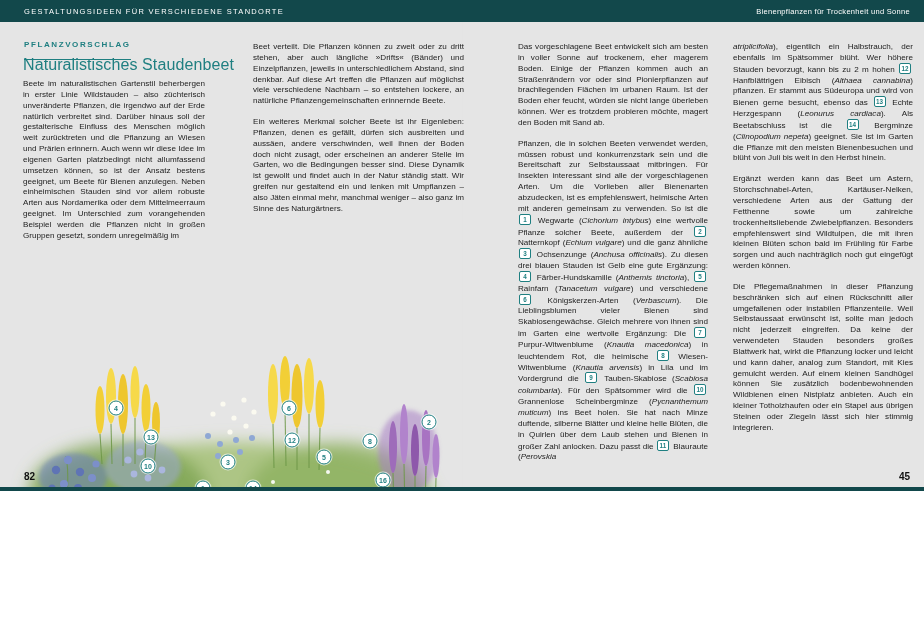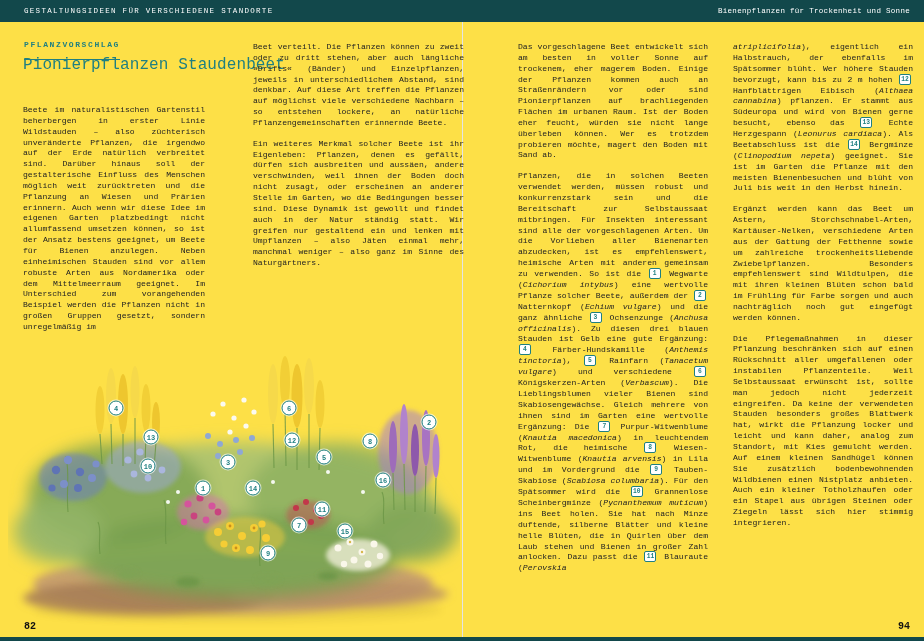--- a/index.html
+++ b/index.html
@@ -1,22 +1,22 @@
 <!DOCTYPE html>
 <html lang="de" style="--accent: #1f7f81; --header-bg: #12484b;"><head>
 <meta charset="utf-8">
 <style>
   :root{
     --accent:#1f7f81;
     --header-bg:#12484b;
   }
   html,body{margin:0;padding:0;background:#ffffff;}
   .spread{
-    position:relative;width:924px;height:641px;background:#fde047;
-    font-family:Liberation Mono, monospace;overflow:hidden;color:#222;
+    position:relative;width:924px;height:491px;background:#e5e5e5;
+    font-family:Liberation Sans, sans-serif;overflow:hidden;color:#222;
   }
   .topbar{
     position:absolute;top:0;left:0;right:0;height:22px;background:var(--header-bg);
     color:#fff;display:flex;justify-content:space-between;align-items:center;
     padding:0 14px 0 24px;box-sizing:border-box;
   }
   .tb-left{font-size:7.5px;letter-spacing:1.3px;font-weight:400;}
   .tb-right{font-size:7.5px;letter-spacing:.3px;font-weight:400;}
   .bottombar{position:absolute;bottom:0;left:0;right:0;height:4px;background:var(--header-bg);}
   .spine{position:absolute;left:462px;top:22px;bottom:4px;width:1px;
@@ -32,21 +32,21 @@
   .title{
     position:absolute;left:23px;top:56px;margin:0;color:var(--accent);
     font-size:16px;font-weight:500;letter-spacing:.1px;
   }
   .col{
     position:absolute;font-size:8.1px;line-height:1.34;color:#222;
     text-align:justify;hyphens:auto;-webkit-hyphens:auto;
   }
   .col p{margin:0 0 10px 0;}
   .col p:last-child{margin-bottom:0;}
-  #l-col1{left:23px;top:105px;width:182px;}
+  #l-col1{left:23px;top:79px;width:182px;}
   #l-col2{left:233px;top:42px;width:211px;margin-left:20px;}
   #r-col1{left:518px;top:42px;width:190px;}
   #r-col2{left:733px;top:42px;width:180px;}
   .it{font-style:italic;}
   .badge{
     display:inline-block;min-width:8px;height:9px;line-height:9px;
     border:1px solid var(--accent);color:var(--accent);background:#fff;
     font-size:6.3px;font-weight:bold;text-align:center;border-radius:2px;
     padding:0 1px;position:relative;top:-1px;margin:0 2px 0 1px;
   }
@@ -66,21 +66,21 @@
 <div class="spread">
 
   <div class="topbar">
     <span class="tb-left">GESTALTUNGSIDEEN FÜR VERSCHIEDENE STANDORTE</span>
     <span class="tb-right">Bienenpflanzen für Trockenheit und Sonne</span>
   </div>
 
   <div class="spine"></div>
 
   <div class="kicker">PFLANZVORSCHLAG</div>
-  <h1 class="title">Pionierpflanzen Staudenbeet</h1>
+  <h1 class="title">Naturalistisches Staudenbeet</h1>
 
   <div class="col" id="l-col1">
       <p>Beete im naturalistischen Gartenstil beherbergen in erster Linie Wildstauden – also züchterisch unveränderte Pflanzen, die irgendwo auf der Erde natürlich verbreitet sind. Darüber hinaus soll der gestalterische Einfluss des Menschen möglich weit zurücktreten und die Pflanzung an Wiesen und Prärien erinnern. Auch wenn wir diese Idee im eigenen Garten platzbedingt nicht allumfassend umsetzen können, so ist der Ansatz bestens geeignet, um Beete für Bienen anzulegen. Neben einheimischen Stauden sind vor allem robuste Arten aus Nordamerika oder dem Mittelmeerraum geeignet. Im Unterschied zum vorangehenden Beispiel werden die Pflanzen nicht in großen Gruppen gesetzt, sondern unregelmäßig im</p>
     </div>
   <div class="col" id="l-col2">
       <p>Beet verteilt. Die Pflanzen können zu zweit oder zu dritt stehen, aber auch längliche »Drifts« (Bänder) und Einzelpflanzen, jeweils in unterschiedlichem Abstand, sind denkbar. Auf diese Art treffen die Pflanzen auf möglichst viele verschiedene Nachbarn – so entstehen lockere, an natürliche Pflanzengemeinschaften erinnernde Beete.</p>
       <p>Ein weiteres Merkmal solcher Beete ist ihr Eigenleben: Pflanzen, denen es gefällt, dürfen sich ausbreiten und aussäen, andere verschwinden, weil ihnen der Boden doch nicht zusagt, oder erscheinen an anderer Stelle im Garten, wo die Bedingungen besser sind. Diese Dynamik ist gewollt und findet auch in der Natur ständig statt. Wir greifen nur gestaltend ein und lenken mit Umpflanzen – also Jäten einmal mehr, manchmal weniger – also ganz im Sinne des Naturgärtners.</p>
     </div>
 
   <div class="illu">
@@ -298,16 +298,16 @@
       <p>Das vorgeschlagene Beet entwickelt sich am besten in voller Sonne auf trockenem, eher magerem Boden. Einige der Pflanzen kommen auch an Straßenrändern vor oder sind Pionierpflanzen auf brachliegenden Flächen im urbanen Raum. Ist der Boden eher feucht, würden sie nicht lange überleben können. Wer es trotzdem probieren möchte, magert den Boden mit Sand ab.</p>
       <p>Pflanzen, die in solchen Beeten verwendet werden, müssen robust und konkurrenzstark sein und die Bereitschaft zur Selbstaussaat mitbringen. Für Insekten interessant sind alle der vorgeschlagenen Arten. Um die Vorlieben aller Bienenarten abzudecken, ist es empfehlenswert, heimische Arten mit anderen gemeinsam zu verwenden. So ist die <span class="badge">1</span> Wegwarte (<span class="it">Cichorium intybus</span>) eine wertvolle Pflanze solcher Beete, außerdem der <span class="badge">2</span> Natternkopf (<span class="it">Echium vulgare</span>) und die ganz ähnliche <span class="badge">3</span> Ochsenzunge (<span class="it">Anchusa officinalis</span>). Zu diesen drei blauen Stauden ist Gelb eine gute Ergänzung: <span class="badge">4</span> Färber-Hundskamille (<span class="it">Anthemis tinctoria</span>), <span class="badge">5</span> Rainfarn (<span class="it">Tanacetum vulgare</span>) und verschiedene <span class="badge">6</span> Königskerzen-Arten (<span class="it">Verbascum</span>). Die Lieblingsblumen vieler Bienen sind Skabiosengewächse. Gleich mehrere von ihnen sind im Garten eine wertvolle Ergänzung: Die <span class="badge">7</span> Purpur-Witwenblume (<span class="it">Knautia macedonica</span>) in leuchtendem Rot, die heimische <span class="badge">8</span> Wiesen-Witwenblume (<span class="it">Knautia arvensis</span>) in Lila und im Vordergrund die <span class="badge">9</span> Tauben-Skabiose (<span class="it">Scabiosa columbaria</span>). Für den Spätsommer wird die <span class="badge">10</span> Grannenlose Scheinbergminze (<span class="it">Pycnanthemum muticum</span>) ins Beet holen. Sie hat nach Minze duftende, silberne Blätter und kleine helle Blüten, die in Quirlen über dem Laub stehen und Bienen in großer Zahl anlocken. Dazu passt die <span class="badge">11</span> Blauraute (<span class="it">Perovskia</span></p>
     </div>
   <div class="col" id="r-col2">
       <p><span class="it">atriplicifolia</span>), eigentlich ein Halbstrauch, der ebenfalls im Spätsommer blüht. Wer höhere Stauden bevorzugt, kann bis zu 2 m hohen <span class="badge">12</span> Hanfblättrigen Eibisch (<span class="it">Althaea cannabina</span>) pflanzen. Er stammt aus Südeuropa und wird von Bienen gerne besucht, ebenso das <span class="badge">13</span> Echte Herzgespann (<span class="it">Leonurus cardiaca</span>). Als Beetabschluss ist die <span class="badge">14</span> Bergminze (<span class="it">Clinopodium nepeta</span>) geeignet. Sie ist im Garten die Pflanze mit den meisten Bienenbesuchen und blüht von Juli bis weit in den Herbst hinein.</p>
       <p>Ergänzt werden kann das Beet um Astern, Storchschnabel-Arten, Kartäuser-Nelken, verschiedene Arten aus der Gattung der Fetthenne sowie um zahlreiche trockenheitsliebende Zwiebelpflanzen. Besonders empfehlenswert sind Wildtulpen, die mit ihren kleinen Blüten schon bald im Frühling für Farbe sorgen und auch nachträglich noch gut eingefügt werden können.</p>
       <p>Die Pflegemaßnahmen in dieser Pflanzung beschränken sich auf einen Rückschnitt aller umgefallenen oder instabilen Pflanzenteile. Weil Selbstaussaat erwünscht ist, sollte man jedoch nicht jederzeit eingreifen. Da keine der verwendeten Stauden besonders großes Blattwerk hat, wirkt die Pflanzung locker und leicht und kann daher, analog zum Standort, mit Kies gemulcht werden. Auf einem kleinen Sandhügel können Sie zusätzlich bodenbewohnenden Wildbienen einen Nistplatz anbieten. Auch ein kleiner Totholzhaufen oder ein Stapel aus übrigen Steinen oder Ziegeln lässt sich hier stimmig integrieren.</p>
     </div>
 
   <div class="pagenum left">82</div>
-  <div class="pagenum right">94</div>
+  <div class="pagenum right">45</div>
   <div class="bottombar"></div>
 
 </div>
 
 </body></html>

